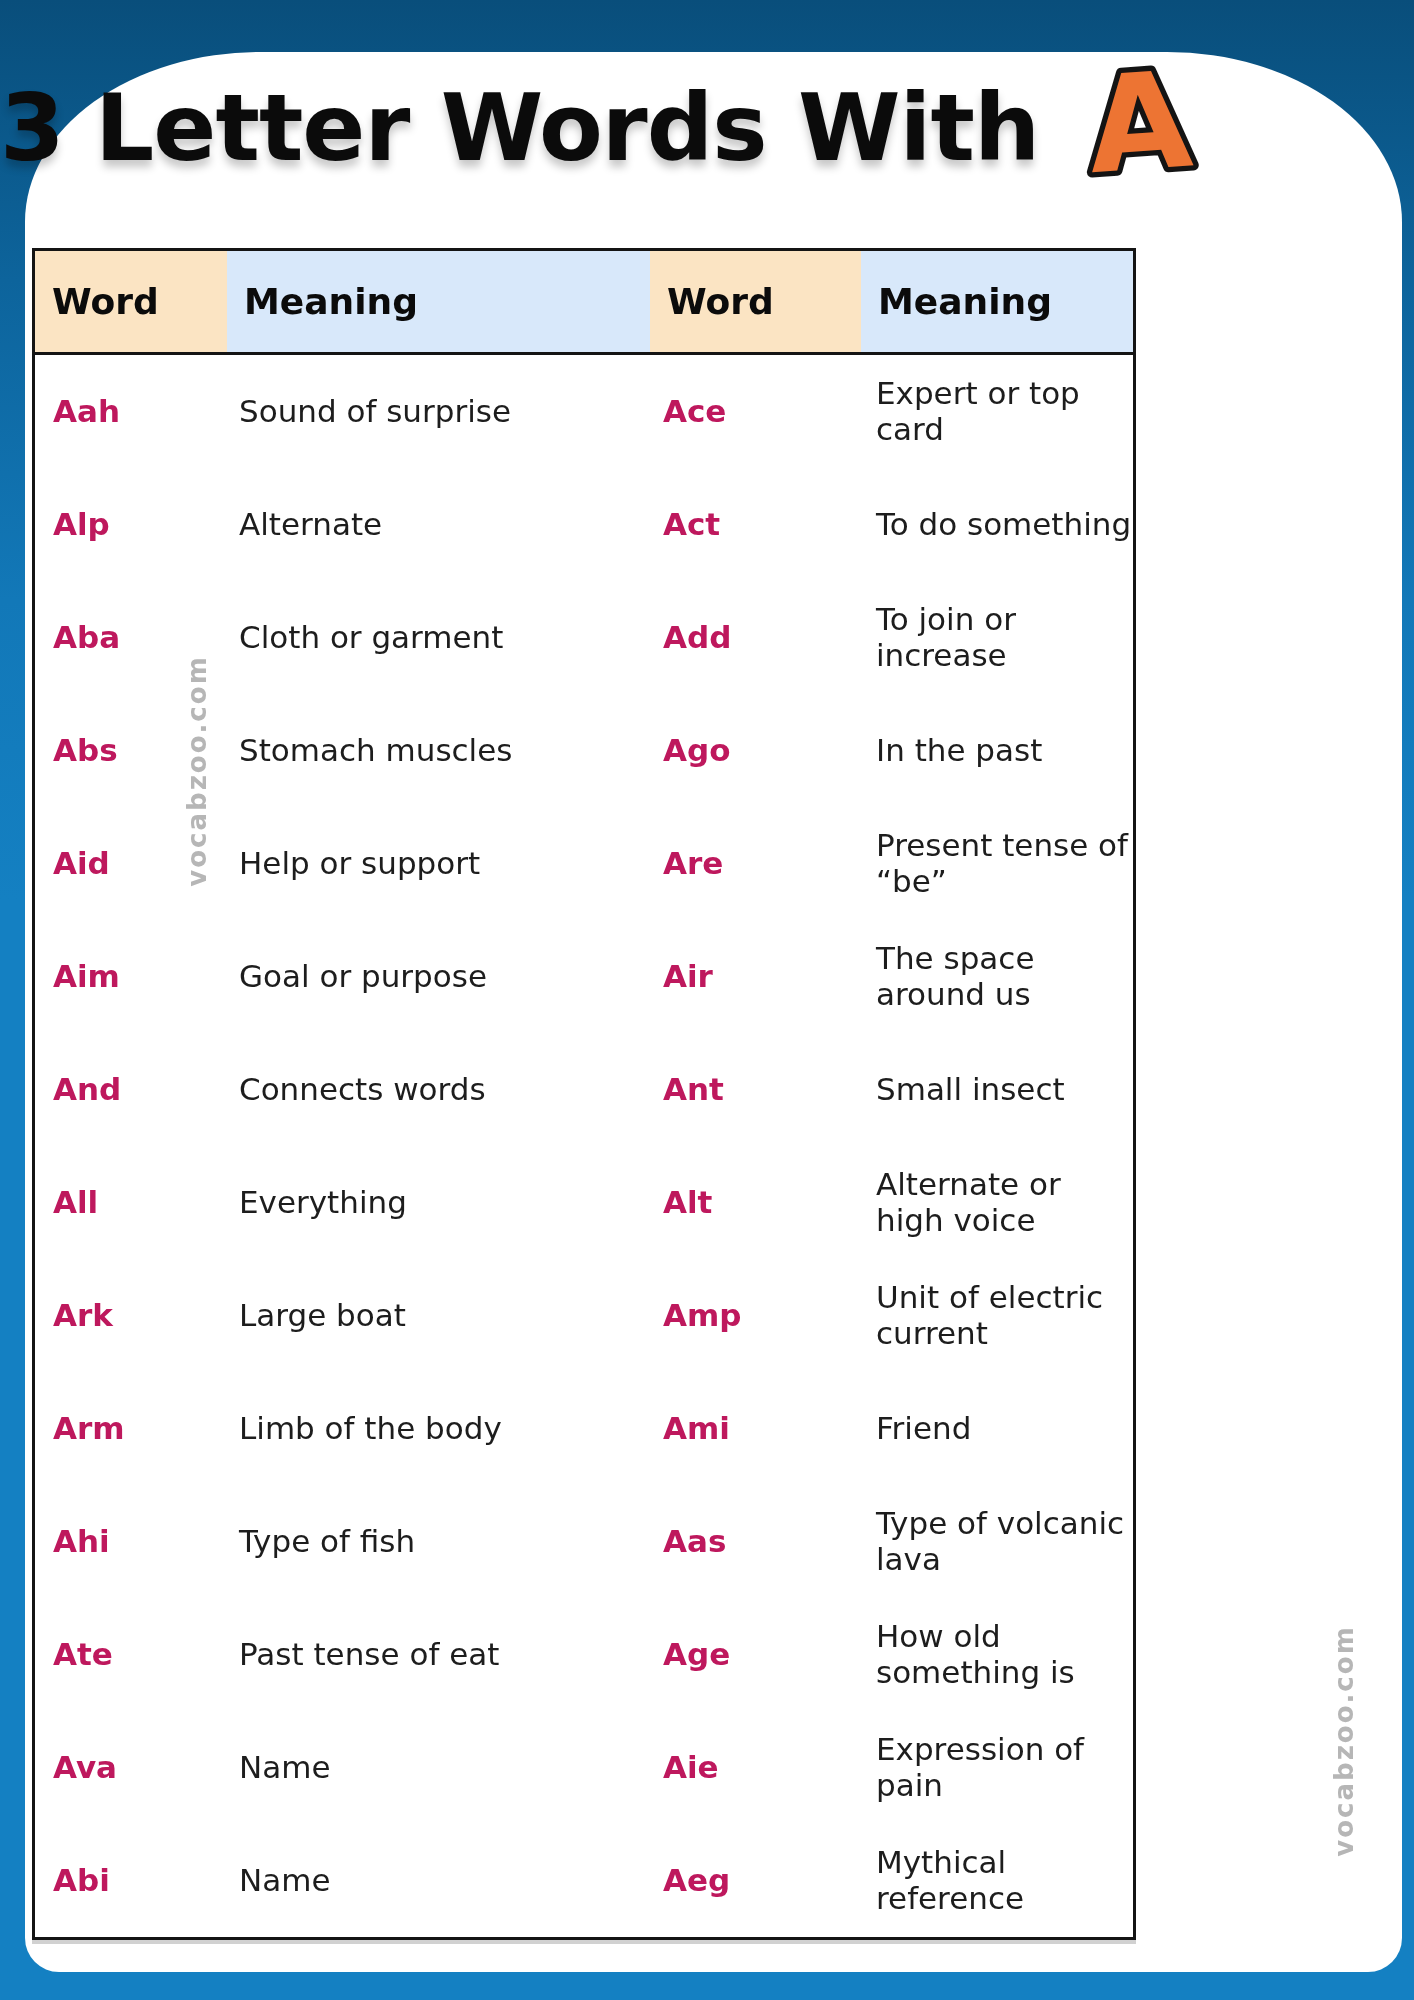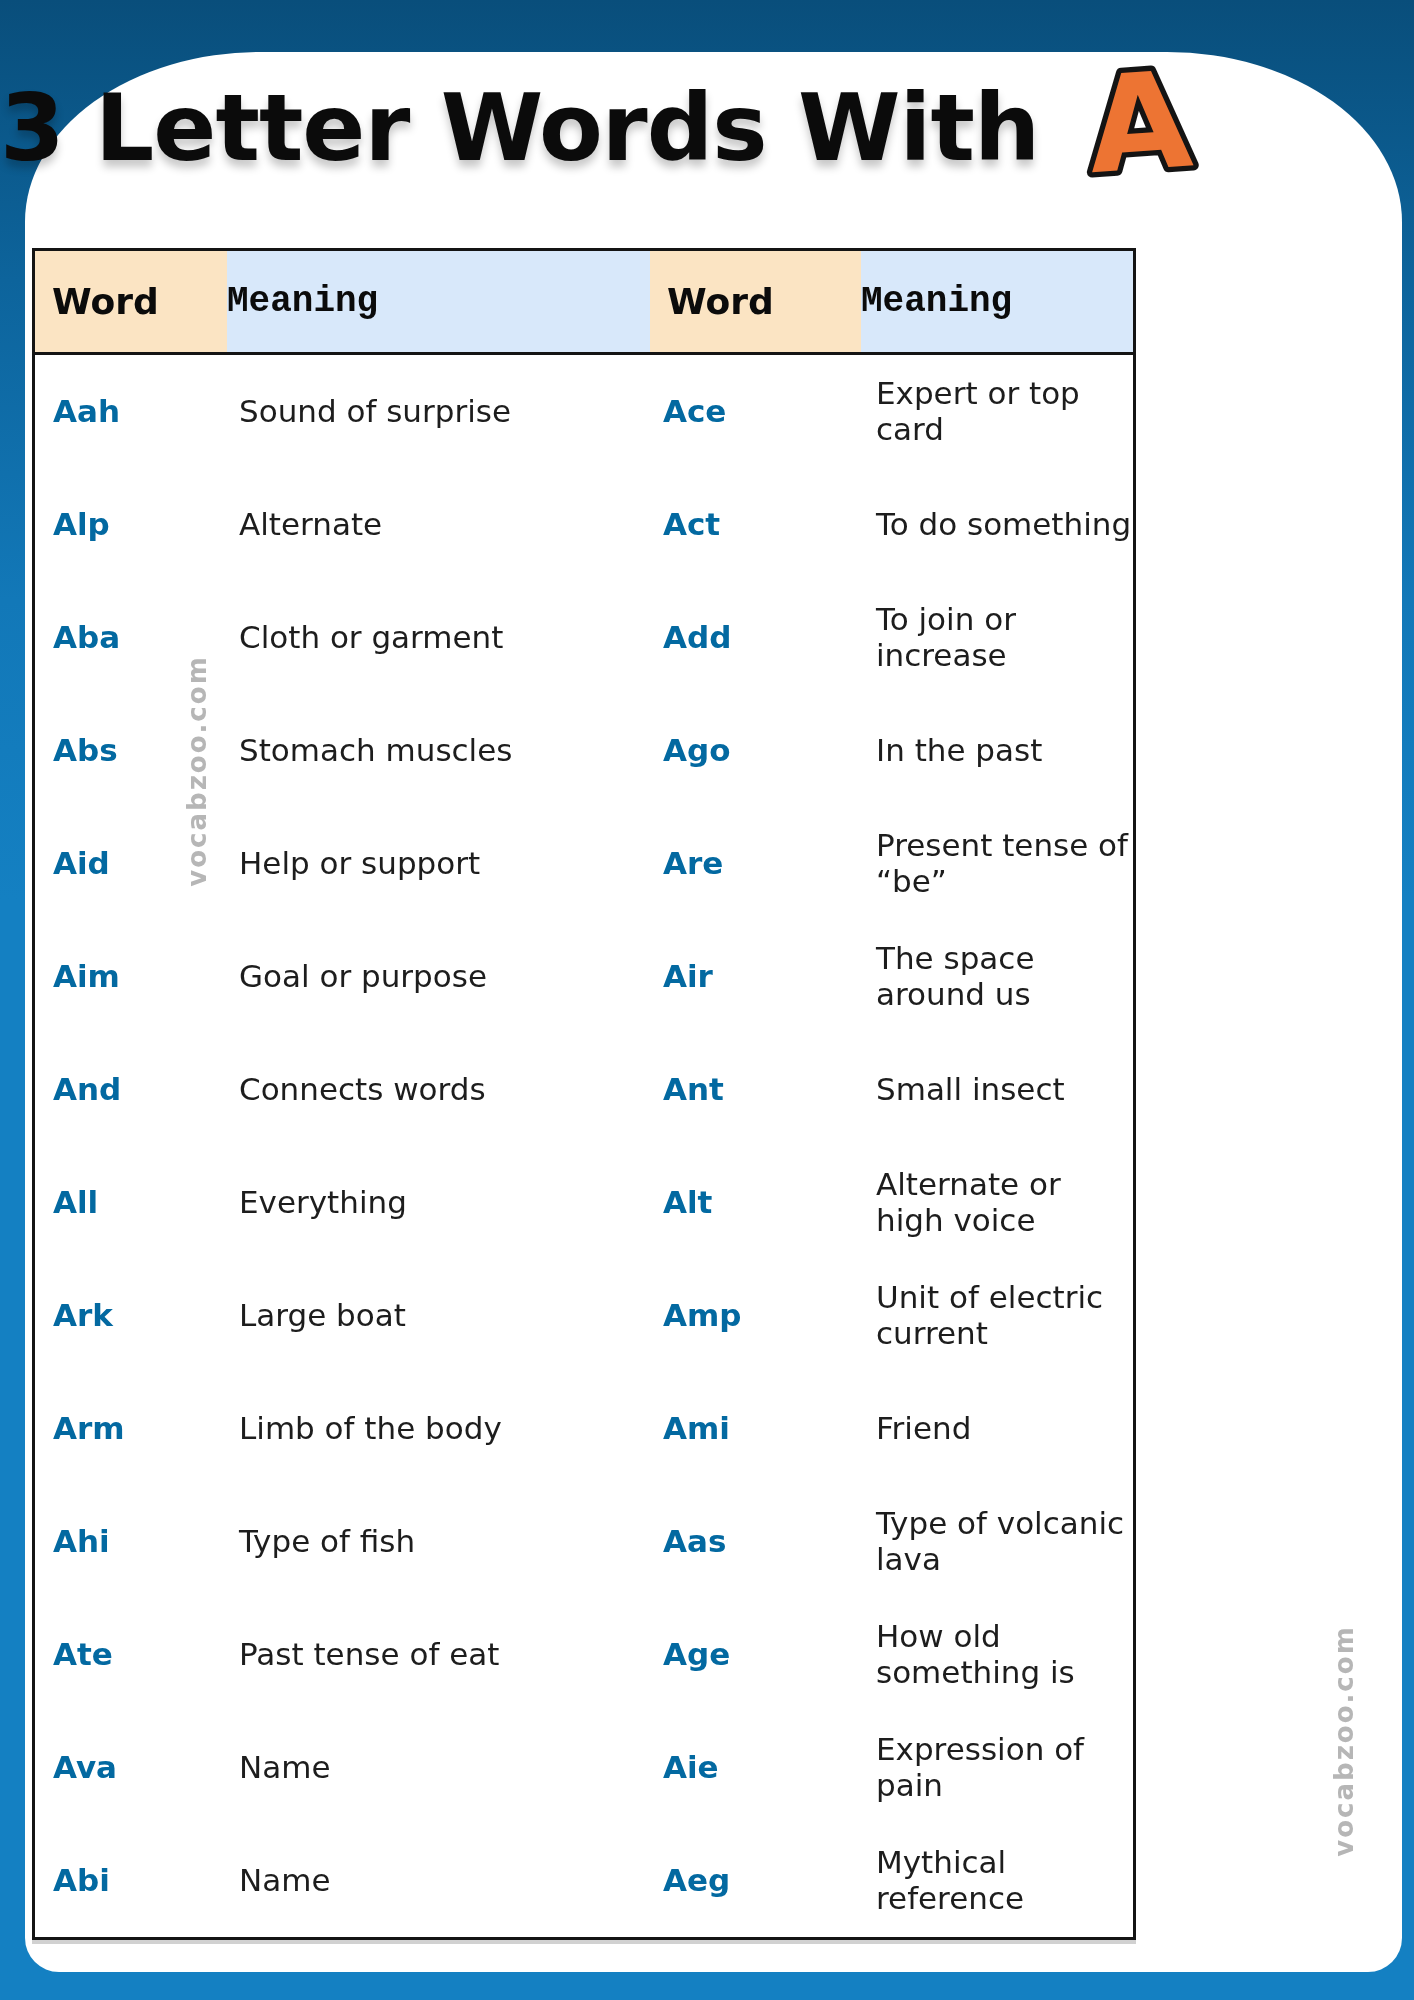--- a/index.html
+++ b/index.html
@@ -32,28 +32,28 @@
     background:#fff;
     box-shadow:0 4px 0 rgba(0,0,0,0.18);
   }
   .thead{
     display:grid;grid-template-columns:192px 423px 211px 1fr;
     height:101px;flex:0 0 101px;
     border-bottom:3px solid #141414;
   }
   .th{display:flex;align-items:center;font-size:36px;font-weight:700;color:#0b0b0b;}
   .th.word-h{background:var(--peach,#fbe4c3);padding-left:17px;}
-  .th.meaning-h{background:var(--ltblue,#d8e8fa);padding-left:0;font-family:Liberation Mono, monospace;}
+  .th.meaning-h{background:var(--ltblue,#d8e8fa);padding-left:17px;}
   .tbody{display:flex;flex-direction:column;flex:1;}
   .trow{
     flex:1;display:grid;grid-template-columns:192px 423px 211px 1fr;
     align-items:center;
   }
   .cell{font-size:31px;color:#1d1d1d;line-height:1.15;}
-  .cell.word{font-weight:700;color:#0369a1;padding-left:18px;}
+  .cell.word{font-weight:700;color:#be185d;padding-left:18px;}
   .cell.meaning{font-weight:400;padding-left:12px;}
   .cell.word2{padding-left:13px;}
   .cell.meaning2{padding-left:15px;}
   
   .watermark{
     position:absolute;
     font-size:26px;font-weight:600;letter-spacing:2px;
     color:var(--wm,#b6b6b6);white-space:nowrap;
     transform:translate(-50%,-50%) rotate(-90deg);
     pointer-events:none;

